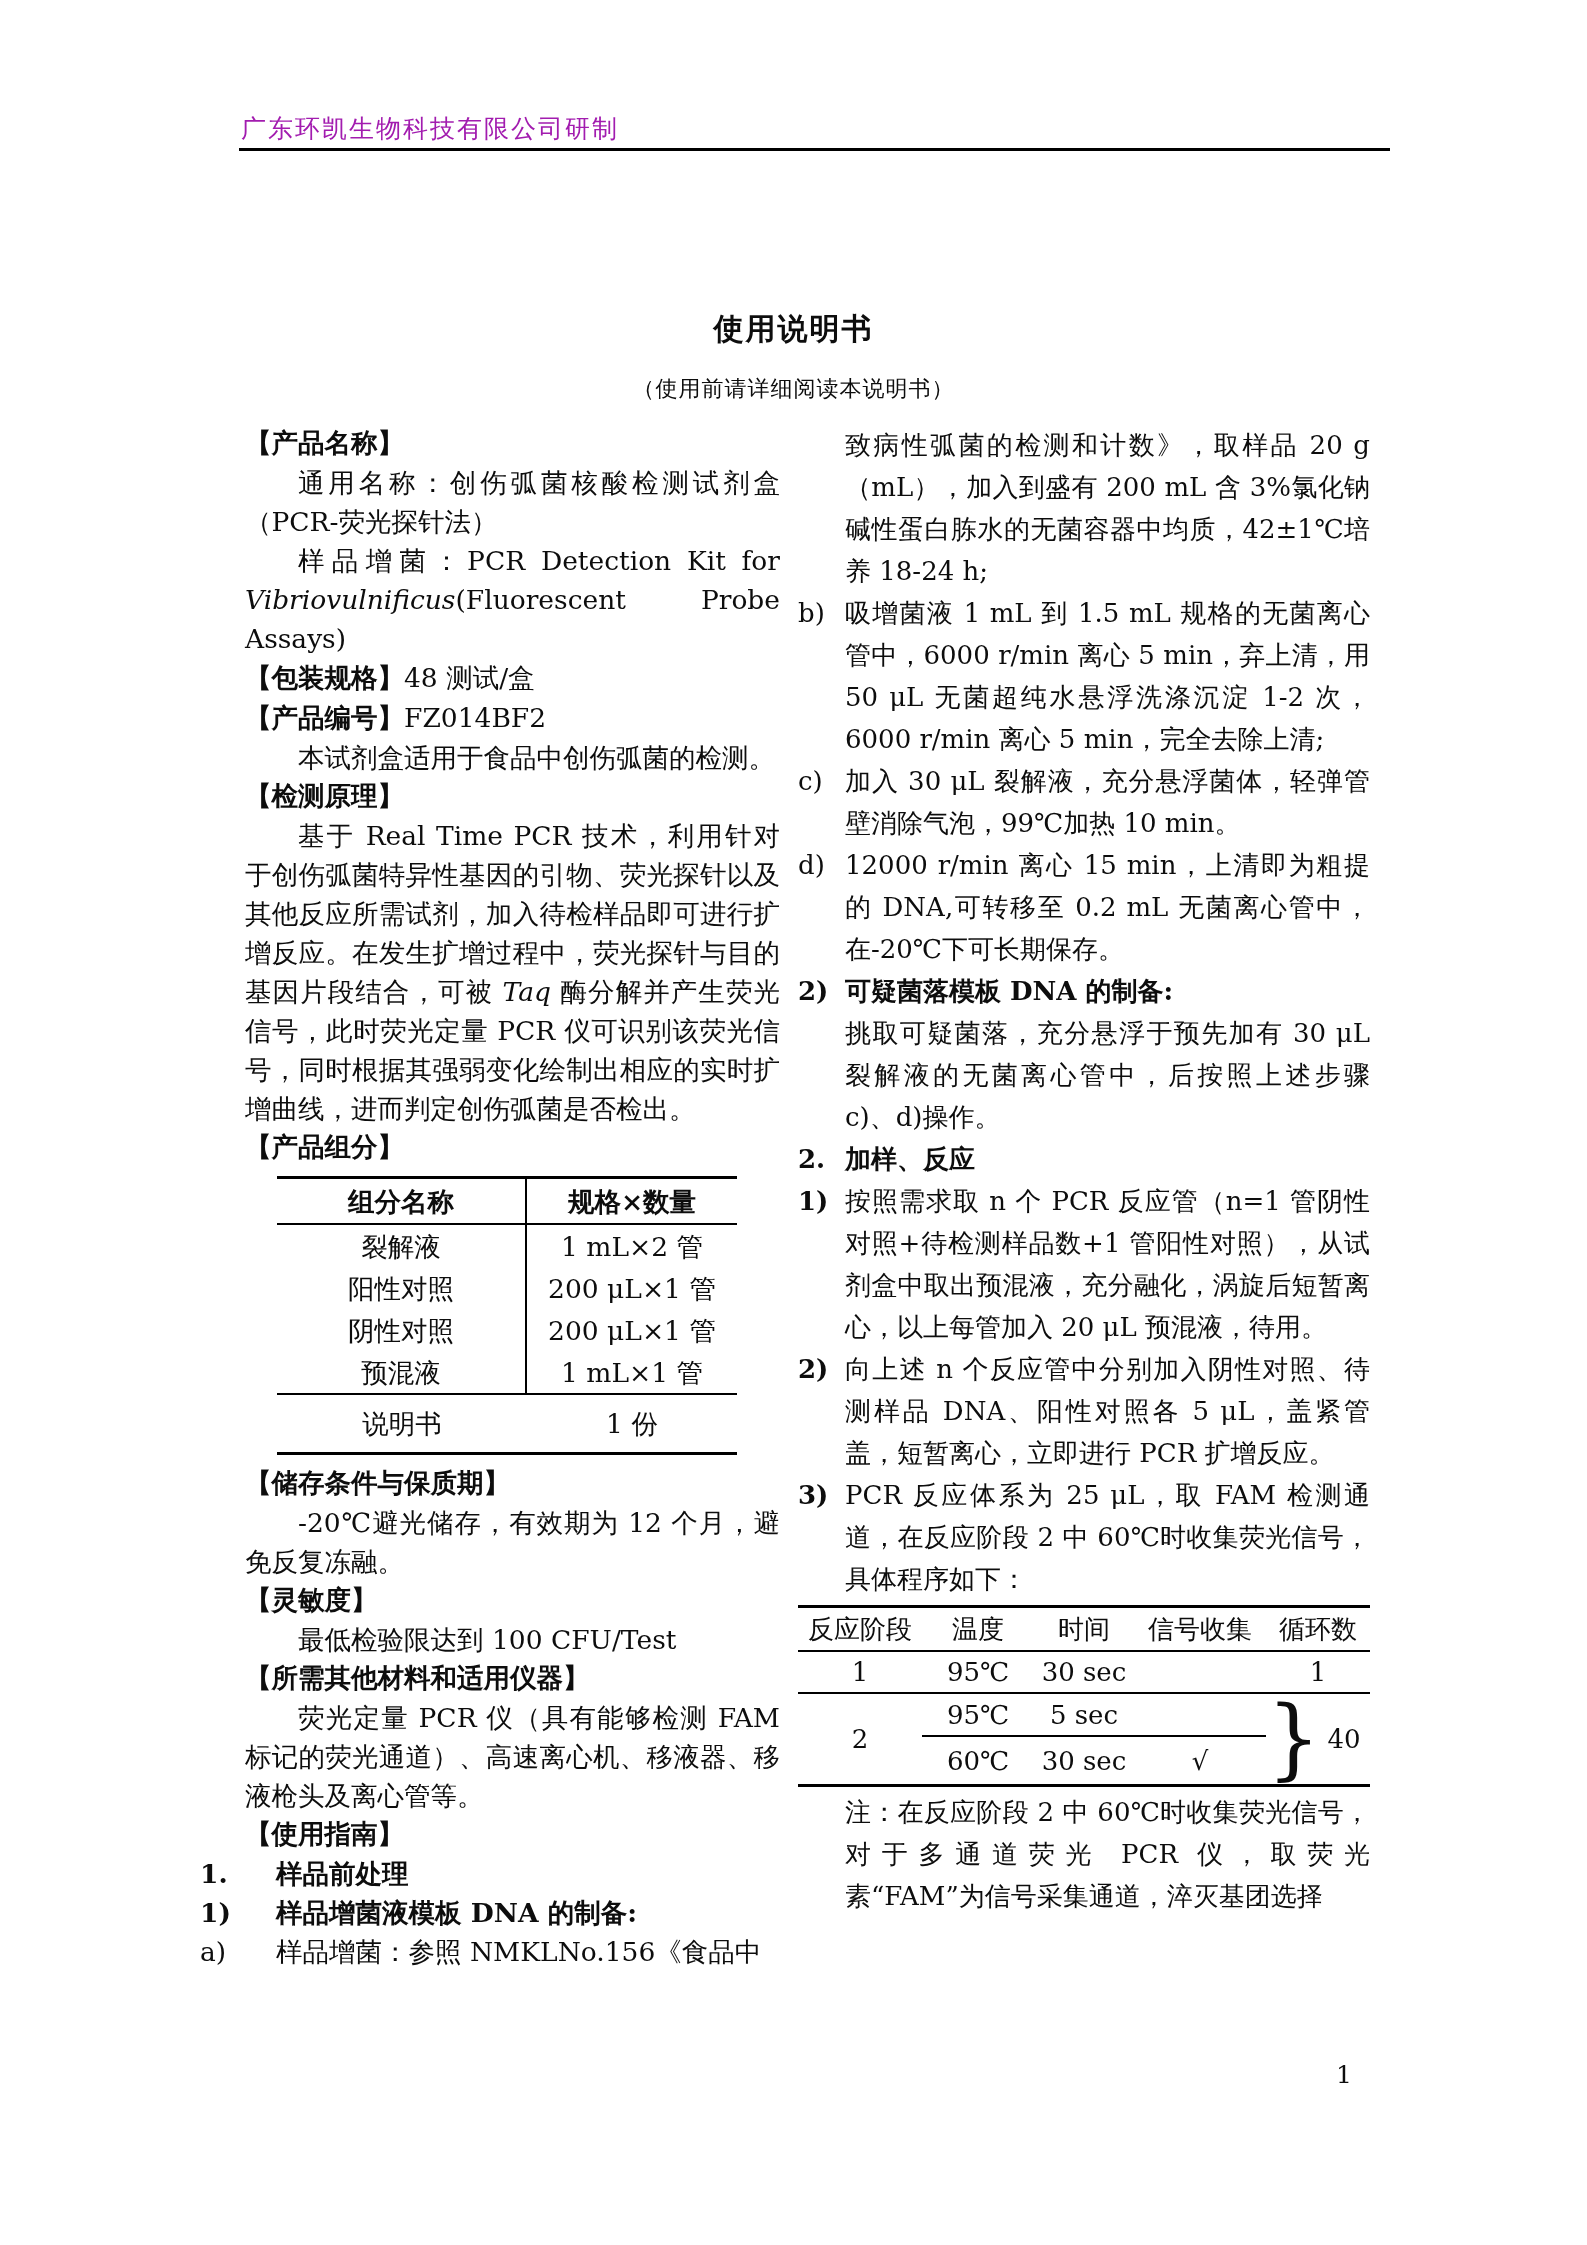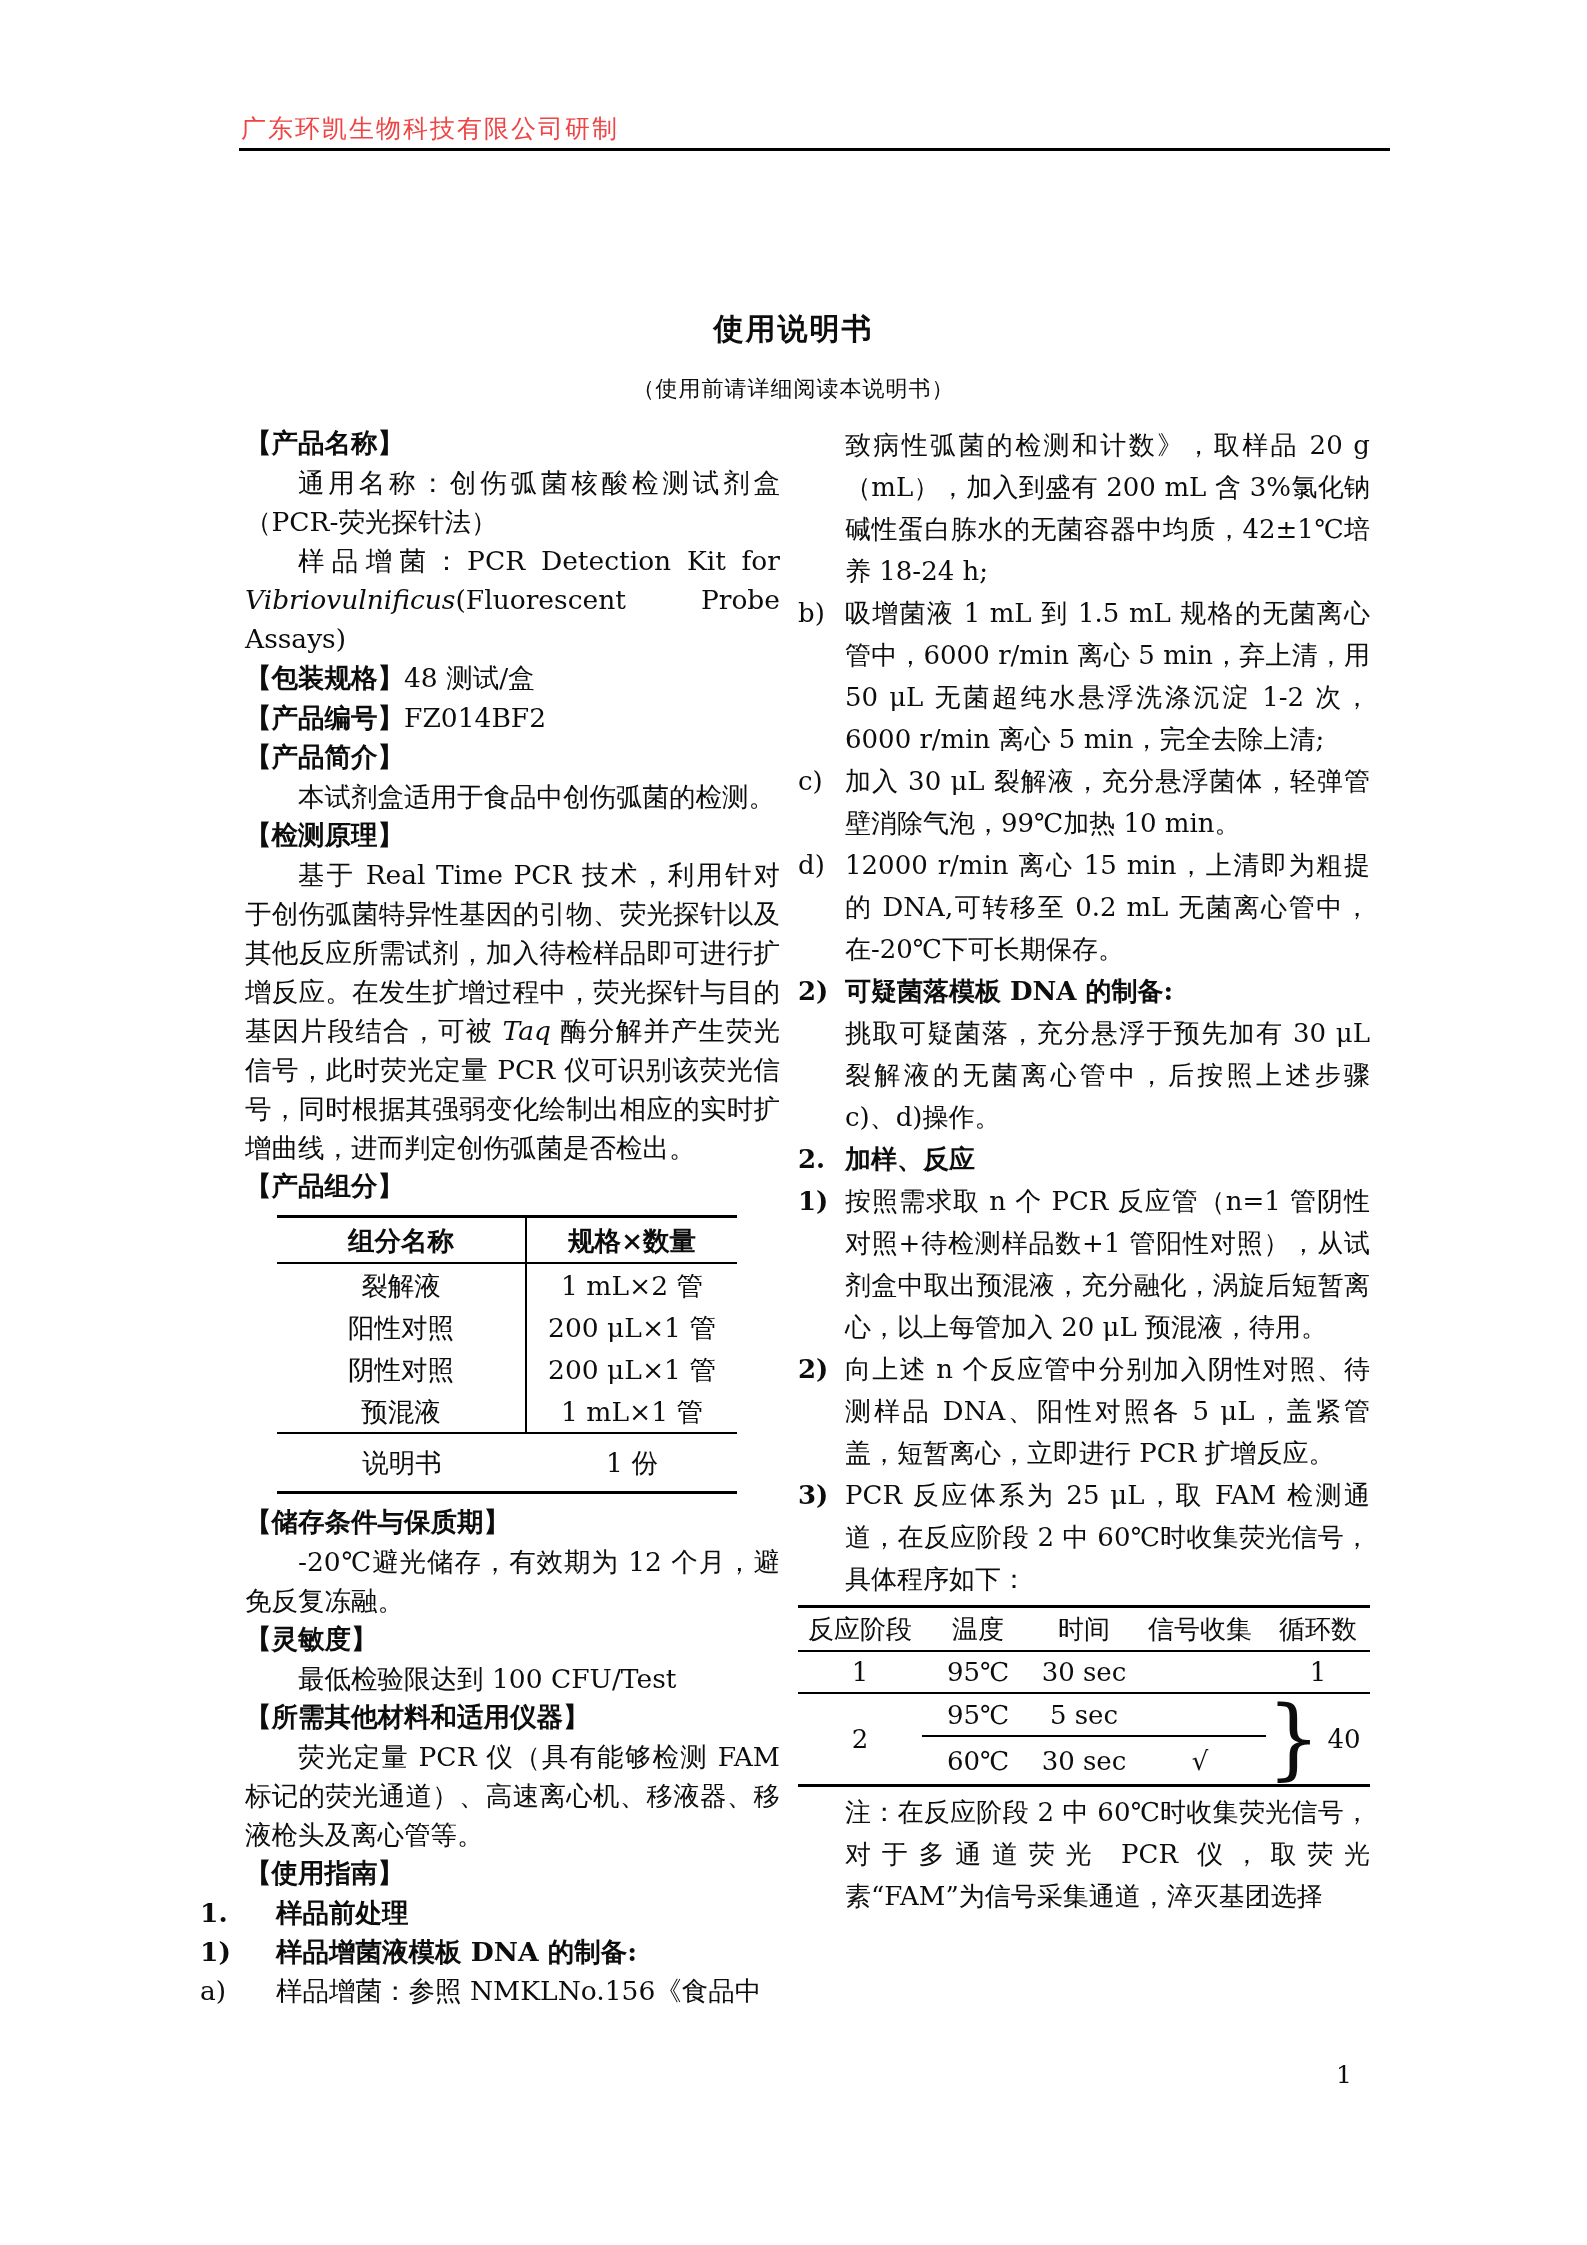--- a/index.html
+++ b/index.html
@@ -12,21 +12,21 @@
     font-family: "DejaVu Serif", "Liberation Serif", serif;
     overflow: hidden;
   }
   
   .company {
     position: absolute;
     left: 241px;
     top: 112px;
     font-size: 25px;
     letter-spacing: 2px;
-    color: #ef4444;
+    color: #a21caf;
   }
   .header-rule {
     position: absolute;
     left: 239px;
     top: 148px;
     width: 1151px;
     height: 3px;
     background: #000;
   }
   .doc-title {
@@ -190,21 +190,20 @@
       <div class="sec-head">【产品名称】</div>
 
       <p class="para">通用名称：创伤弧菌核酸检测试剂盒（PCR-荧光探针法）</p>
 
       <p class="para"><span>样品增菌：PCR Detection Kit for </span><span class="it">Vibriovulnificus</span><span>(Fluorescent Probe Assays)</span></p>
 
       <div class="inline-line"><span class="inline-head">【包装规格】</span><span>48 测试/盒</span></div>
 
       <div class="inline-line"><span class="inline-head">【产品编号】</span><span>FZ014BF2</span></div>
 
-      <div class="sec-head">【产品简介】</div>
 
       <p class="para">本试剂盒适用于食品中创伤弧菌的检测。</p>
 
       <div class="sec-head">【检测原理】</div>
 
       <p class="para"><span>基于 Real Time PCR 技术，利用针对于创伤弧菌特异性基因的引物、荧光探针以及其他反应所需试剂，加入待检样品即可进行扩增反应。在发生扩增过程中，荧光探针与目的基因片段结合，可被 </span><span class="it">Taq</span><span> 酶分解并产生荧光信号，此时荧光定量 PCR 仪可识别该荧光信号，同时根据其强弱变化绘制出相应的实时扩增曲线，进而判定创伤弧菌是否检出。</span></p>
 
       <div class="sec-head">【产品组分】</div>
 
       <div class="comp-table">

